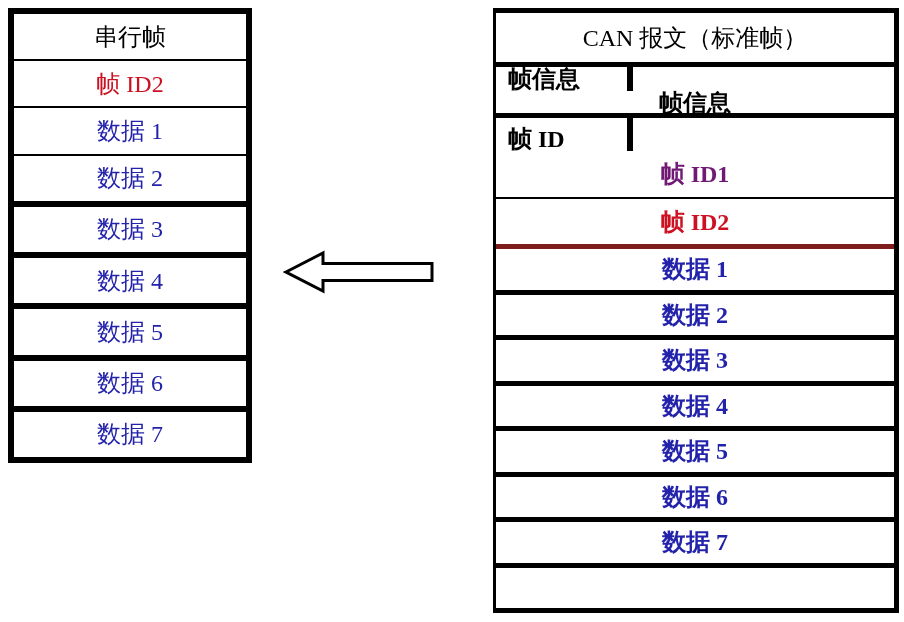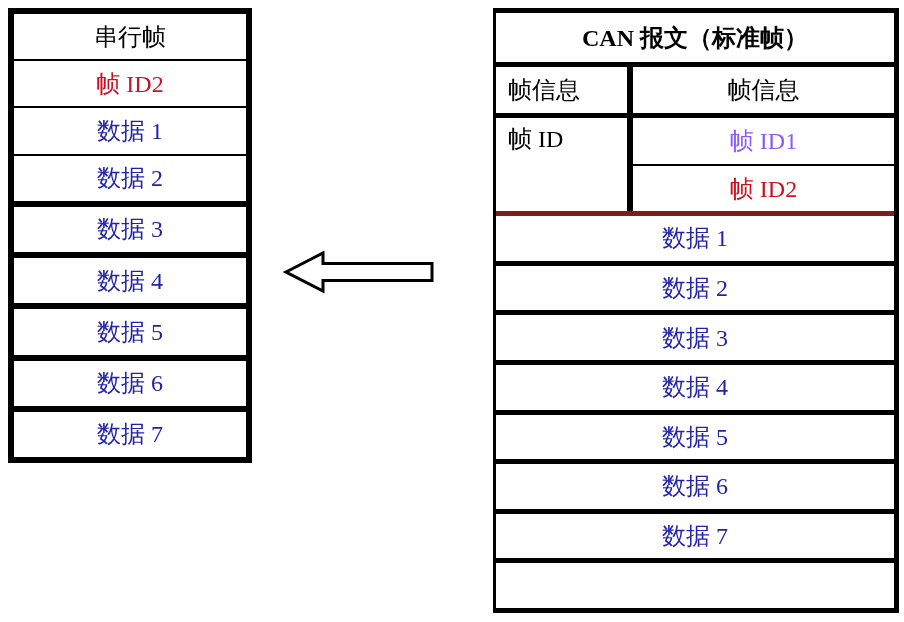--- a/index.html
+++ b/index.html
@@ -28,23 +28,23 @@
 
   
   .right-table{
     position:absolute;left:493px;top:8px;width:406px;height:605px;
     box-sizing:border-box;background:#fff;
     border:5px solid #000;border-left-width:3px;
     display:flex;flex-direction:column;
   }
   .rt-header{
     height:49px;flex:none;display:flex;align-items:center;justify-content:center;
-    border-bottom:5px solid #000;box-sizing:content-box;font-weight:bold;
+    border-bottom:5px solid #000;box-sizing:content-box;
   }
-  .rt-row{display:flex;flex-direction:row;}
+  .rt-row{display:flex;flex-direction:column;font-weight:bold;}
   .rt-info-row{height:46px;flex:none;border-bottom:5px solid #000;}
   .rt-id-section{flex:none;border-bottom:5px solid #7f1d1d;}
   .rt-data-section{flex:1;}
   .rt-col1{
     width:137px;flex:none;box-sizing:border-box;border-right:6px solid #000;
     display:flex;align-items:flex-start;justify-content:flex-start;
     padding:9px 0 0 12px;
   }
   .rt-col1.vcenter{align-items:center;padding-top:0;}
   .rt-col2{flex:1;display:flex;flex-direction:column;}
@@ -111,21 +111,21 @@
       </div>
     </div>
   </div>
 
   <div class="rt-row rt-id-section">
     <div class="rt-col1">
       <span class="cell-text">帧 ID</span>
     </div>
     <div class="rt-col2">
       <div class="rt-cell rt-id1">
-        <span class="cell-text" style="color: #8b5cf6;">帧 ID1</span>
+        <span class="cell-text" style="color: #701a75;">帧 ID1</span>
       </div>
       <div class="rt-cell rt-id2">
         <span class="cell-text" style="color: rgb(204, 17, 34);">帧 ID2</span>
       </div>
     </div>
   </div>
 
   <div class="rt-row rt-data-section">
     <div class="rt-col2">
       <div class="rt-cell rt-data-cell">

